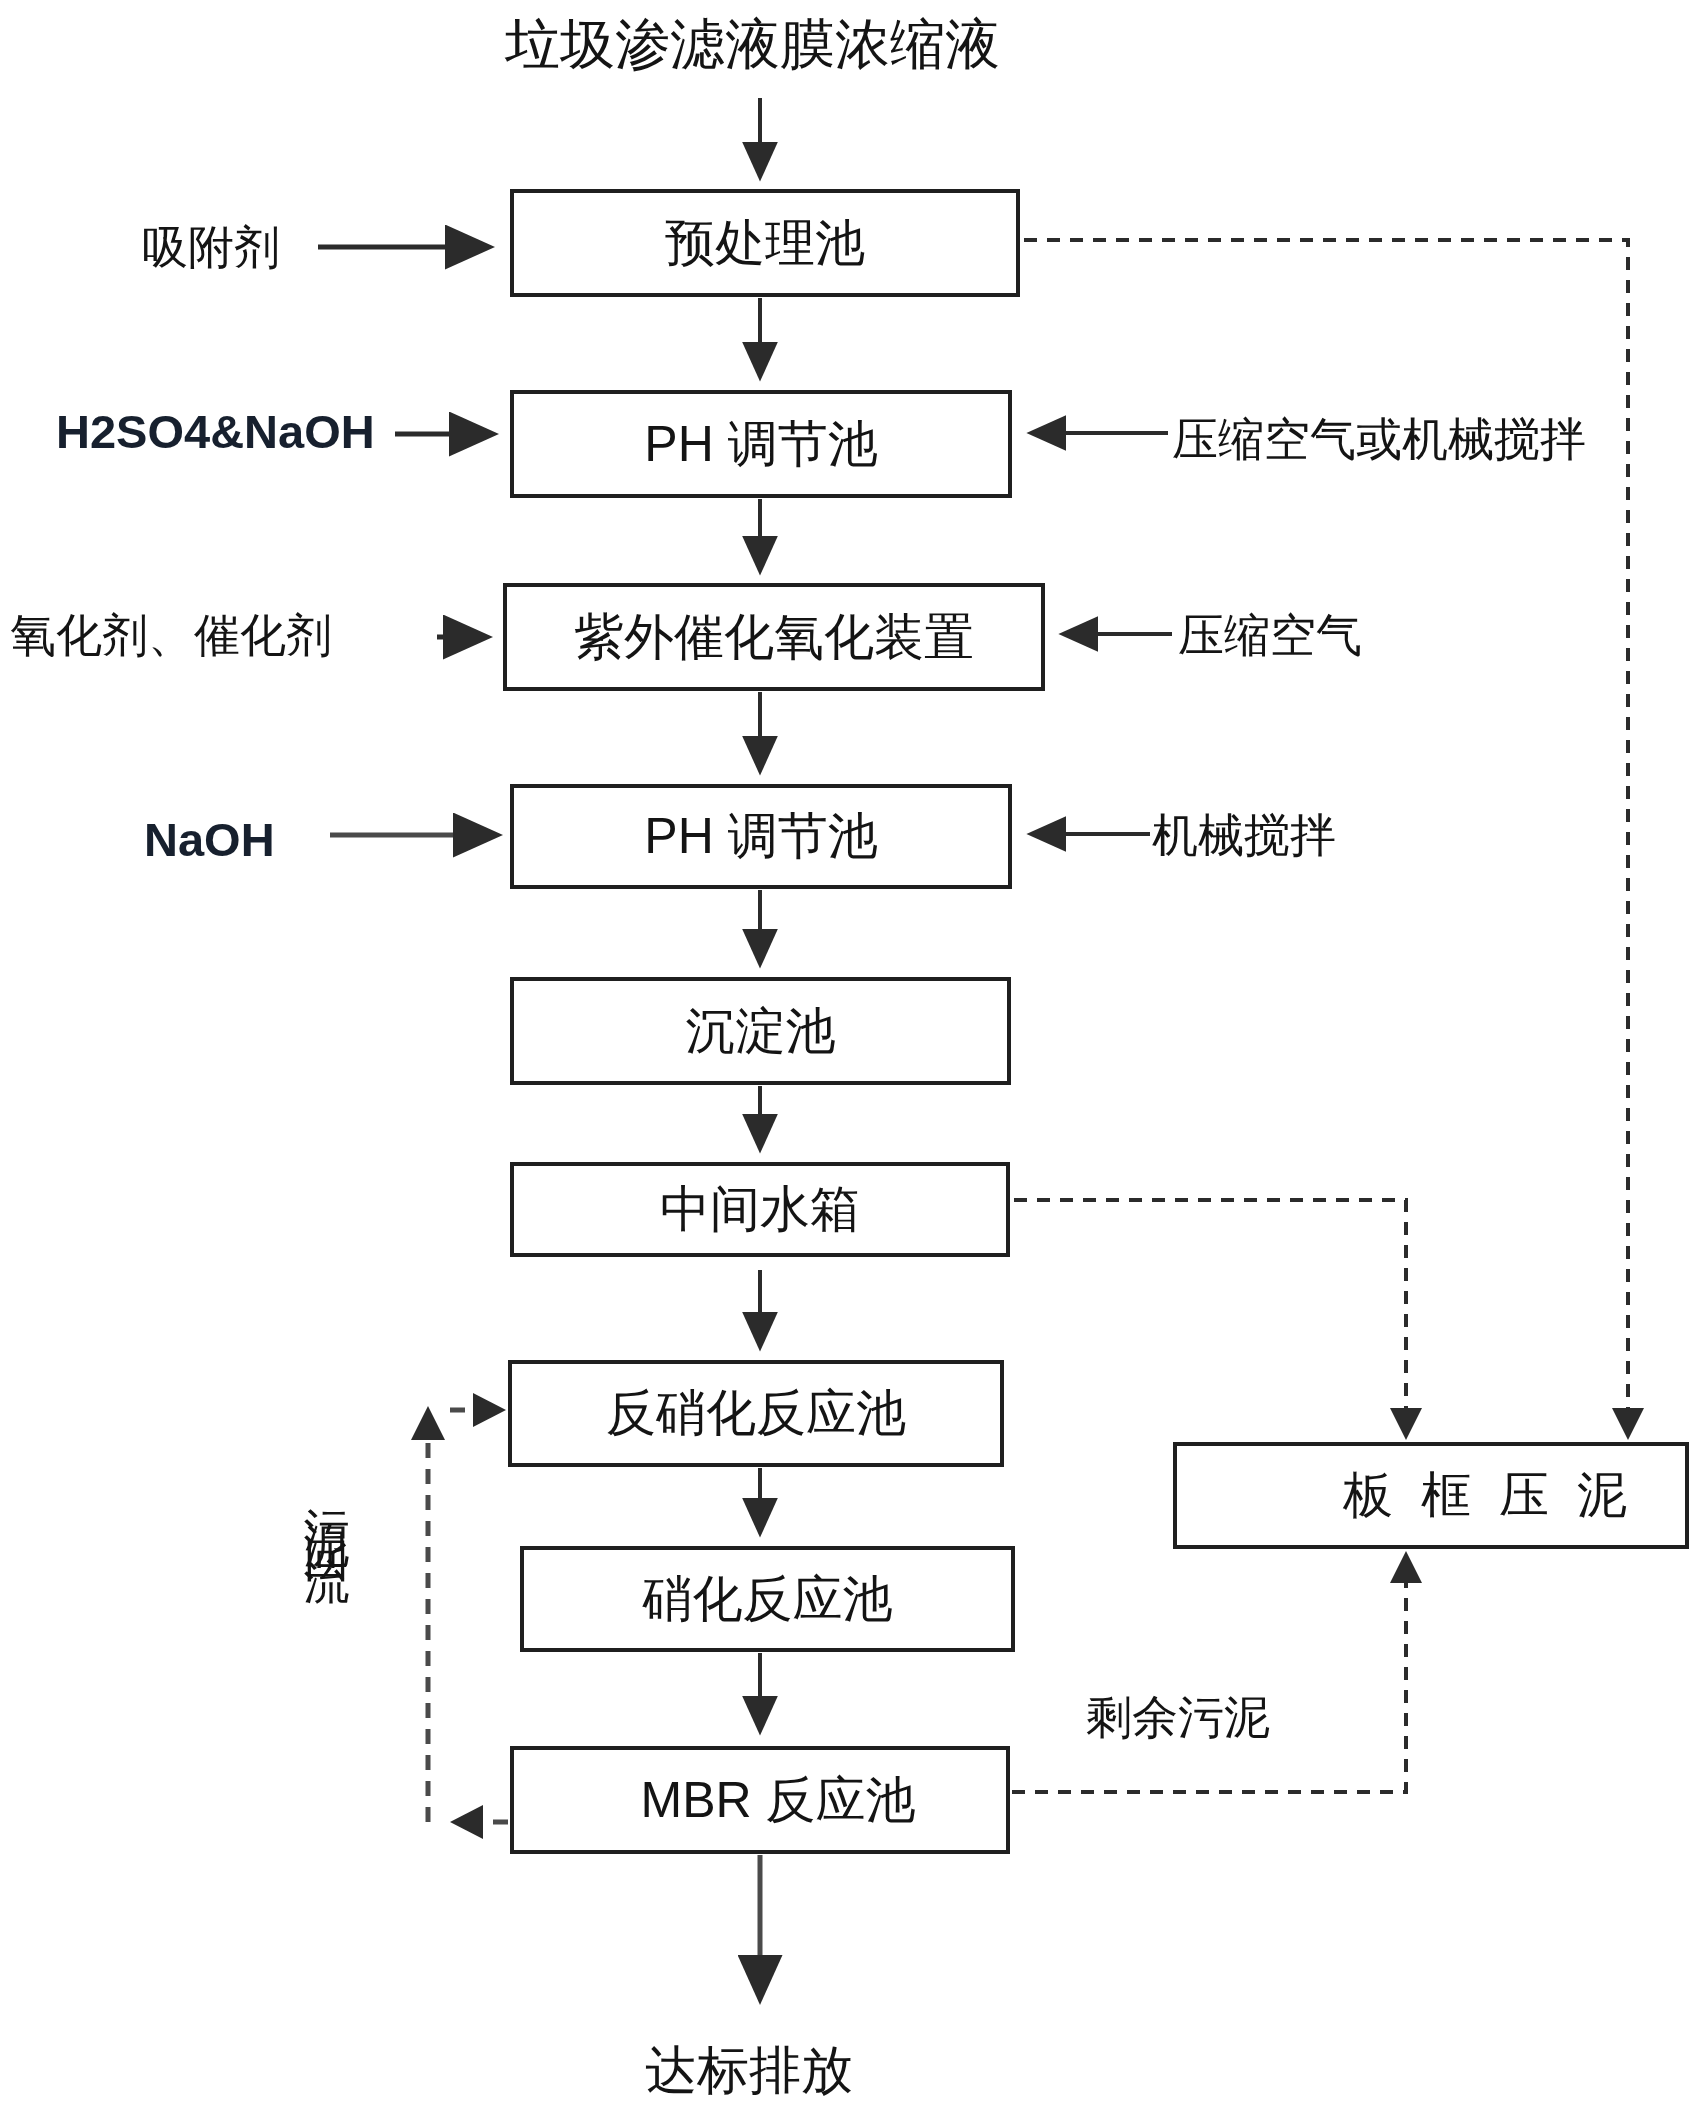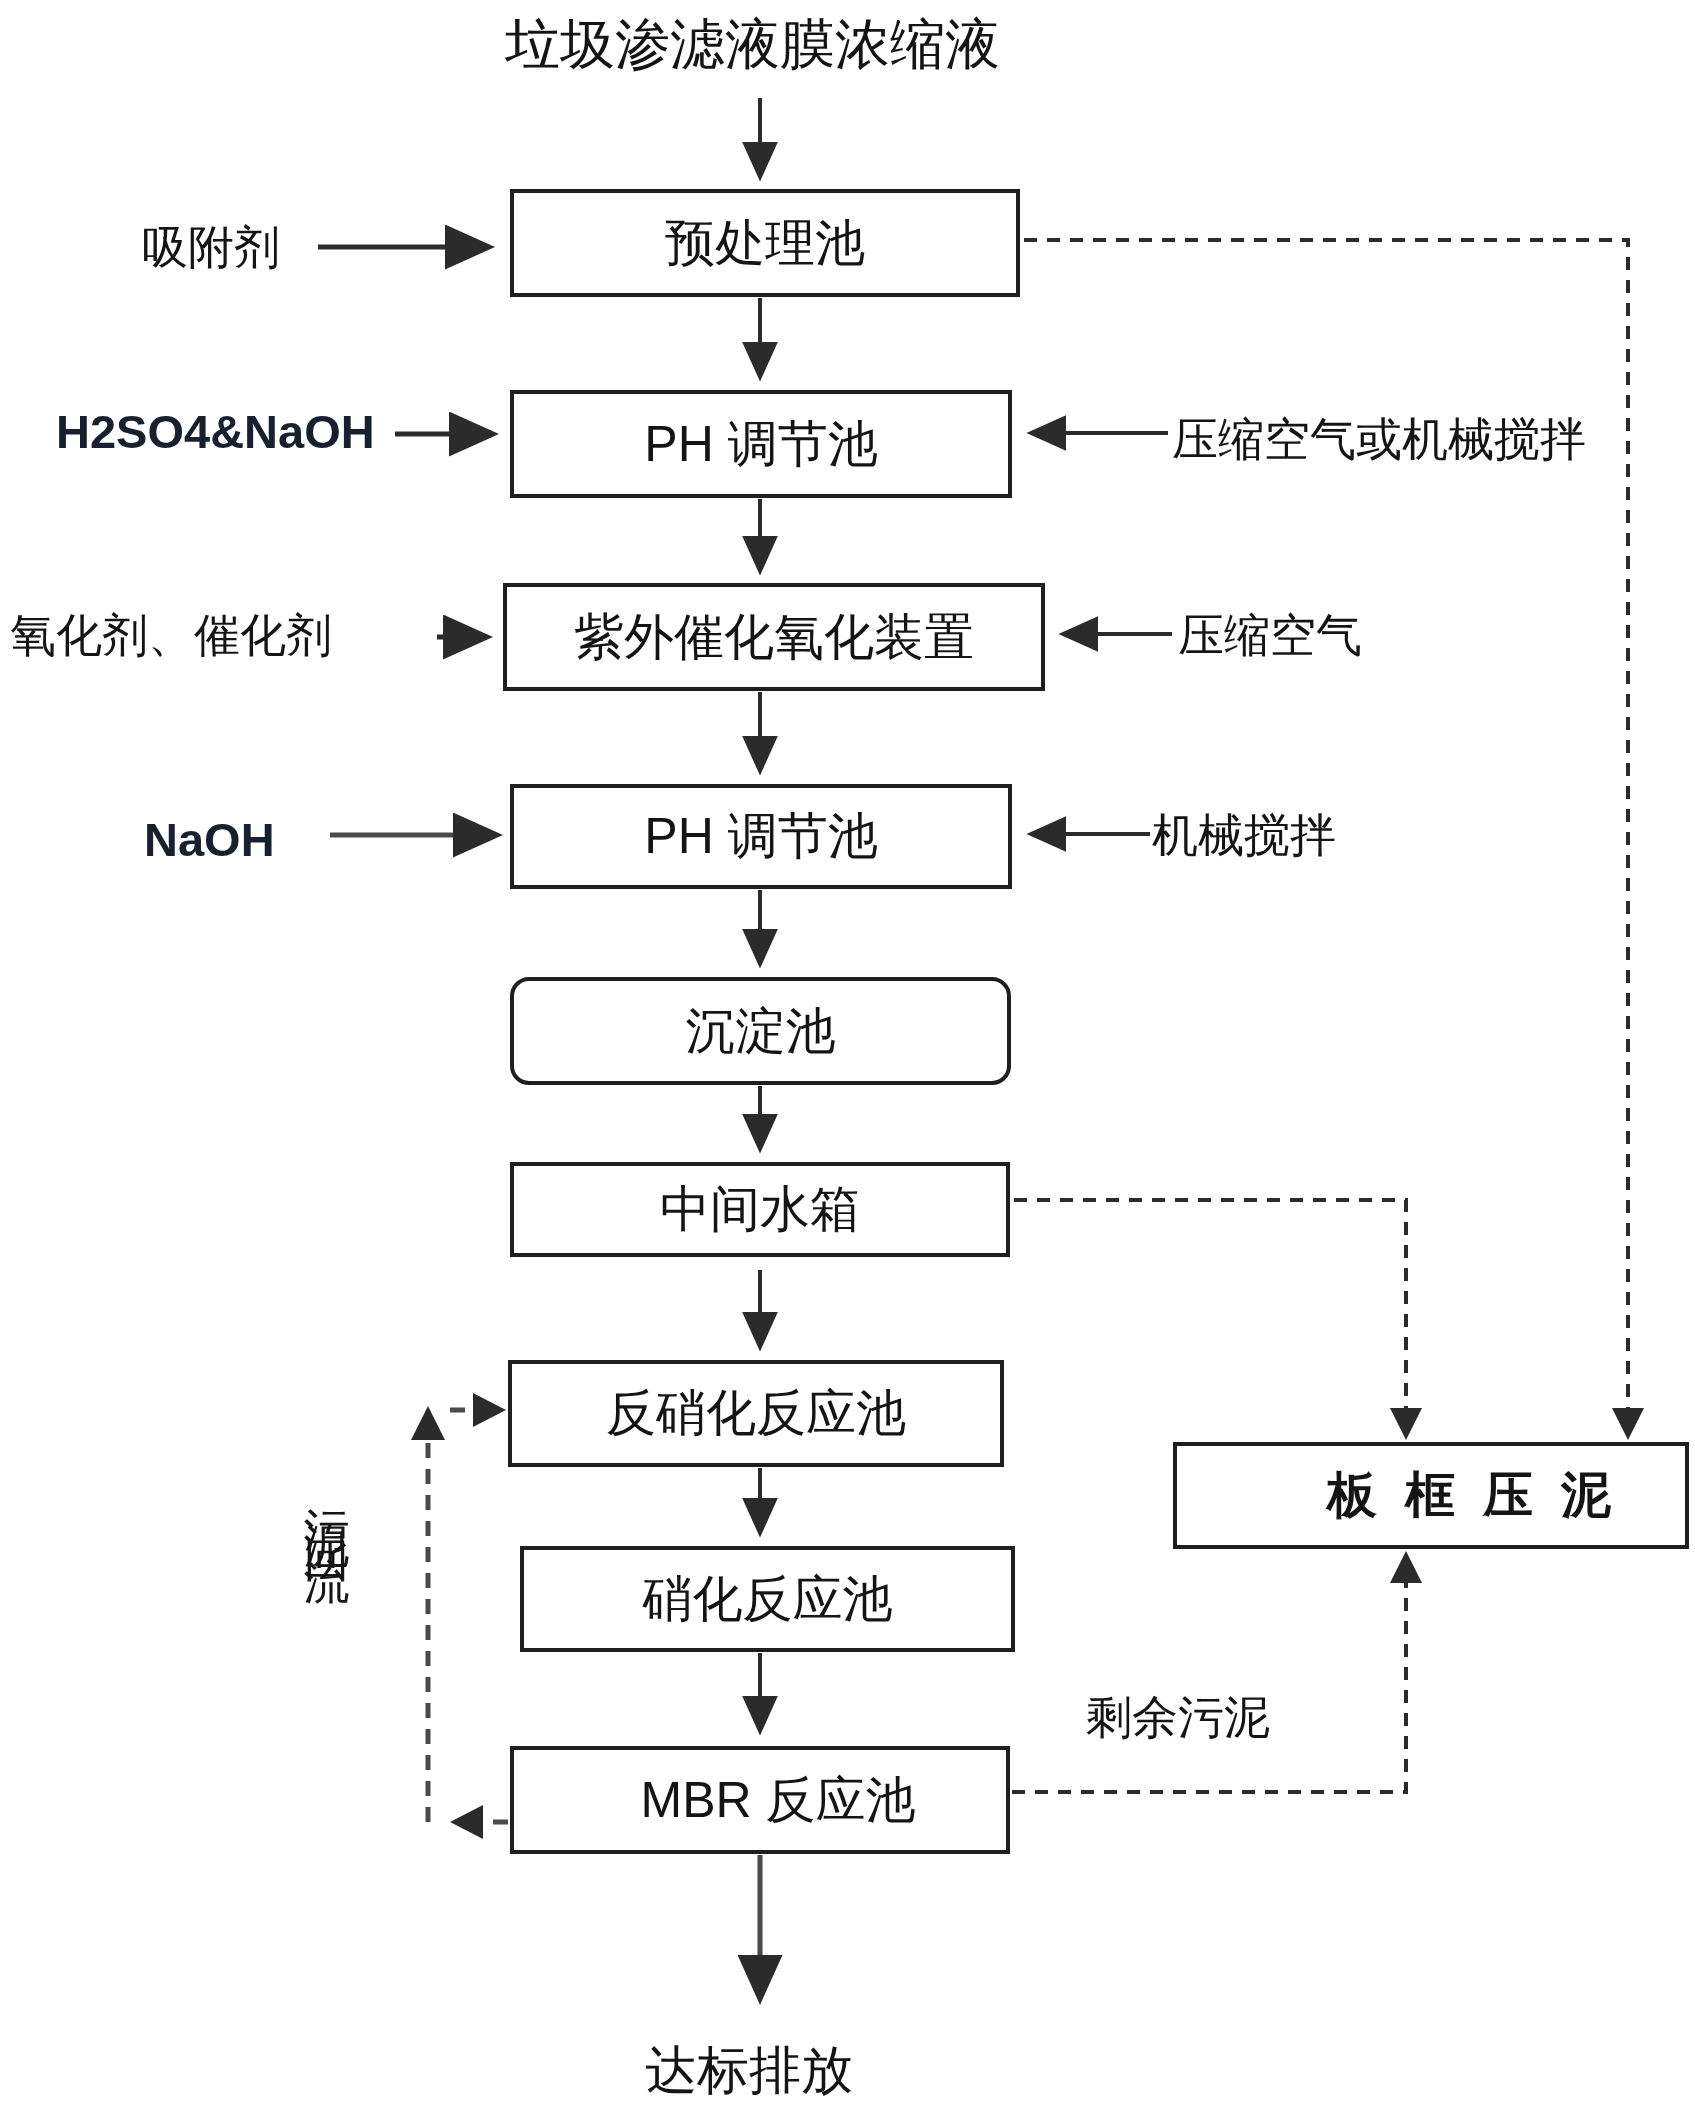--- a/index.html
+++ b/index.html
@@ -17,22 +17,21 @@
     border:4px solid #1f1f1f;
     background:#ffffff;
     display:flex;align-items:center;justify-content:center;
     font-size:50px;color:#141414;
     box-sizing:border-box;
     white-space:nowrap;
   }
   .node.plate{
     letter-spacing:28px;
     justify-content:flex-end;
-    padding-right:46px;
-    font-weight:bold;
+    padding-right:30px;
   }
   .lbl{
     position:absolute;
     font-size:46px;color:#141414;
     white-space:nowrap;line-height:1.1;
   }
   .lbl.latin{font-size:47px;font-weight:600;color:#17202e;}
   .lbl.vertical{
     writing-mode:vertical-rl;text-orientation:upright;
     letter-spacing:16px;font-size:46px;
@@ -91,21 +90,21 @@
     <path d="M450 1410 H486" stroke="#4a4a4a" stroke-width="5" fill="none" stroke-dasharray="15 11"></path>
     <polygon points="506,1410 473,1393 473,1427" fill="#2b2b2b"></polygon>
   </svg>
 
   <div class="title" style="left:505px;top:8px;">垃圾渗滤液膜浓缩液</div>
 
   <div class="node" style="left:510px;top:189px;width:510px;height:108px;text-align:center;">预处理池</div>
   <div class="node" style="left:510px;top:390px;width:502px;height:108px;">PH 调节池</div>
   <div class="node" style="left:503px;top:583px;width:542px;height:108px;">紫外催化氧化装置</div>
   <div class="node" style="left:510px;top:784px;width:502px;height:105px;">PH 调节池</div>
-  <div class="node" style="left:510px;top:977px;width:501px;height:108px;border-radius:19px;">沉淀池</div>
+  <div class="node" style="left:510px;top:977px;width:501px;height:108px;">沉淀池</div>
   <div class="node" style="left:510px;top:1162px;width:500px;height:95px;">中间水箱</div>
   <div class="node" style="left:508px;top:1360px;width:496px;height:107px;">反硝化反应池</div>
   <div class="node" style="left:520px;top:1546px;width:495px;height:106px;">硝化反应池</div>
   <div class="node" style="left:510px;top:1746px;width:500px;height:108px;padding-left:36px;">MBR 反应池</div>
   <div class="node plate" style="left:1173px;top:1442px;width:516px;height:107px;">板框压泥</div>
 
   <div class="lbl" style="left:142px;top:222px;">吸附剂</div>
   <div class="lbl latin" style="left:56px;top:406px;">H2SO4&amp;NaOH</div>
   <div class="lbl" style="left:10px;top:610px;">氧化剂、催化剂</div>
   <div class="lbl latin" style="left:144px;top:806px;margin-top:8px;">NaOH</div>

